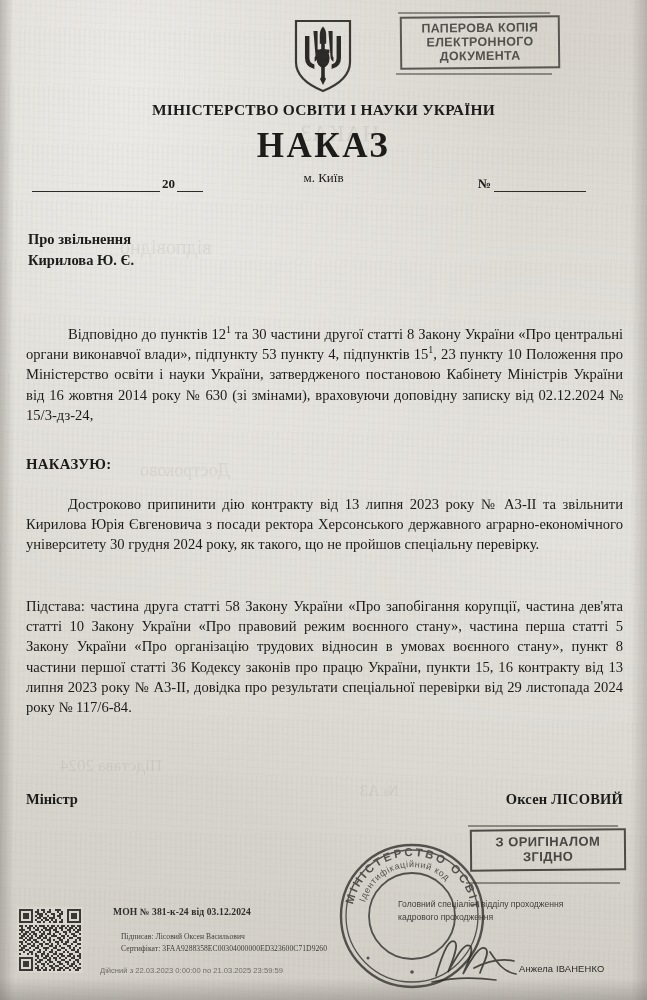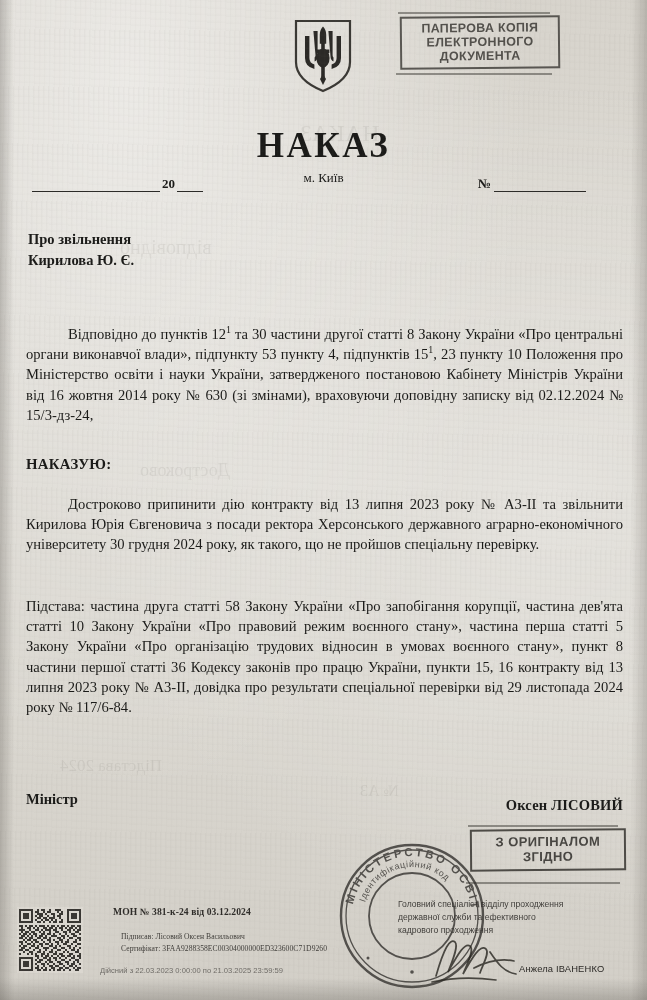--- a/index.html
+++ b/index.html
@@ -167,21 +167,21 @@
   .sig-row {
     position: absolute;
     left: 26px;
     right: 24px;
     top: 791px;
     display: flex;
     justify-content: space-between;
     font-size: 14.5px;
     font-weight: bold;
   }
-  .sig-name { letter-spacing: 0.2px; margin-top: 6px; }
+  .sig-name { letter-spacing: 0.2px; }
 
   
   .qr {
     position: absolute;
     left: 17px;
     top: 907px;
     width: 66px;
     height: 66px;
     opacity: 0.88;
   }
@@ -326,20 +326,21 @@
   </div>
 
   <div class="stamp-rule" style="left:398px; top:12px; width:152px; height:1.6px;"></div>
   <div class="copy-stamp">
     <div>ПАПЕРОВА КОПІЯ</div>
     <div>ЕЛЕКТРОННОГО</div>
     <div>ДОКУМЕНТА</div>
   </div>
   <div class="stamp-rule" style="left:396px; top:73px; width:156px; height:1.6px;"></div>
 
+  <div class="ministry">МІНІСТЕРСТВО ОСВІТИ І НАУКИ УКРАЇНИ</div>
   <div class="doc-type">НАКАЗ</div>
   <div class="city">м. Київ</div>
 
   <div class="date-blank">
     <span class="ul-line" style="width:128px;"></span>
     <span>20</span>
     <span class="ul-line" style="width:26px;"></span>
   </div>
 
   <div class="num-blank">
@@ -659,21 +660,20 @@
       <text font-family="'Liberation Sans', sans-serif" font-size="9" fill="#2e2c29" letter-spacing="0.6">
         <textPath href="#sealInnerArc" startOffset="9%">Ідентифікаційний код</textPath>
       </text>
       <circle cx="76" cy="132" r="1.8" fill="#2e2c29"></circle>
       <circle cx="32" cy="118" r="1.5" fill="#2e2c29"></circle>
     </svg>
   </div>
 
   <div class="cert-role">
     <div>Головний спеціаліст відділу проходження</div>
-    <div>державної служби та ефективного</div>
     <div>кадрового проходження</div>
   </div>
 
   <div class="handsign">
     <svg viewBox="0 0 95 62" width="95" height="62" aria-hidden="true">
       <g fill="none" stroke="#26241f" stroke-width="1.7" stroke-linecap="round">
         <path d="M6 48 C 14 20, 20 10, 25 14 C 29 18, 22 34, 18 44 C 26 30, 34 14, 40 18 C 45 22, 36 38, 33 46 C 42 30, 50 16, 56 21 C 60 25, 52 38, 50 45"></path>
         <path d="M44 40 C 56 34, 70 30, 84 33"></path>
         <path d="M60 24 C 68 36, 74 44, 86 46"></path>
         <path d="M2 54 C 20 50, 44 49, 66 52"></path>

